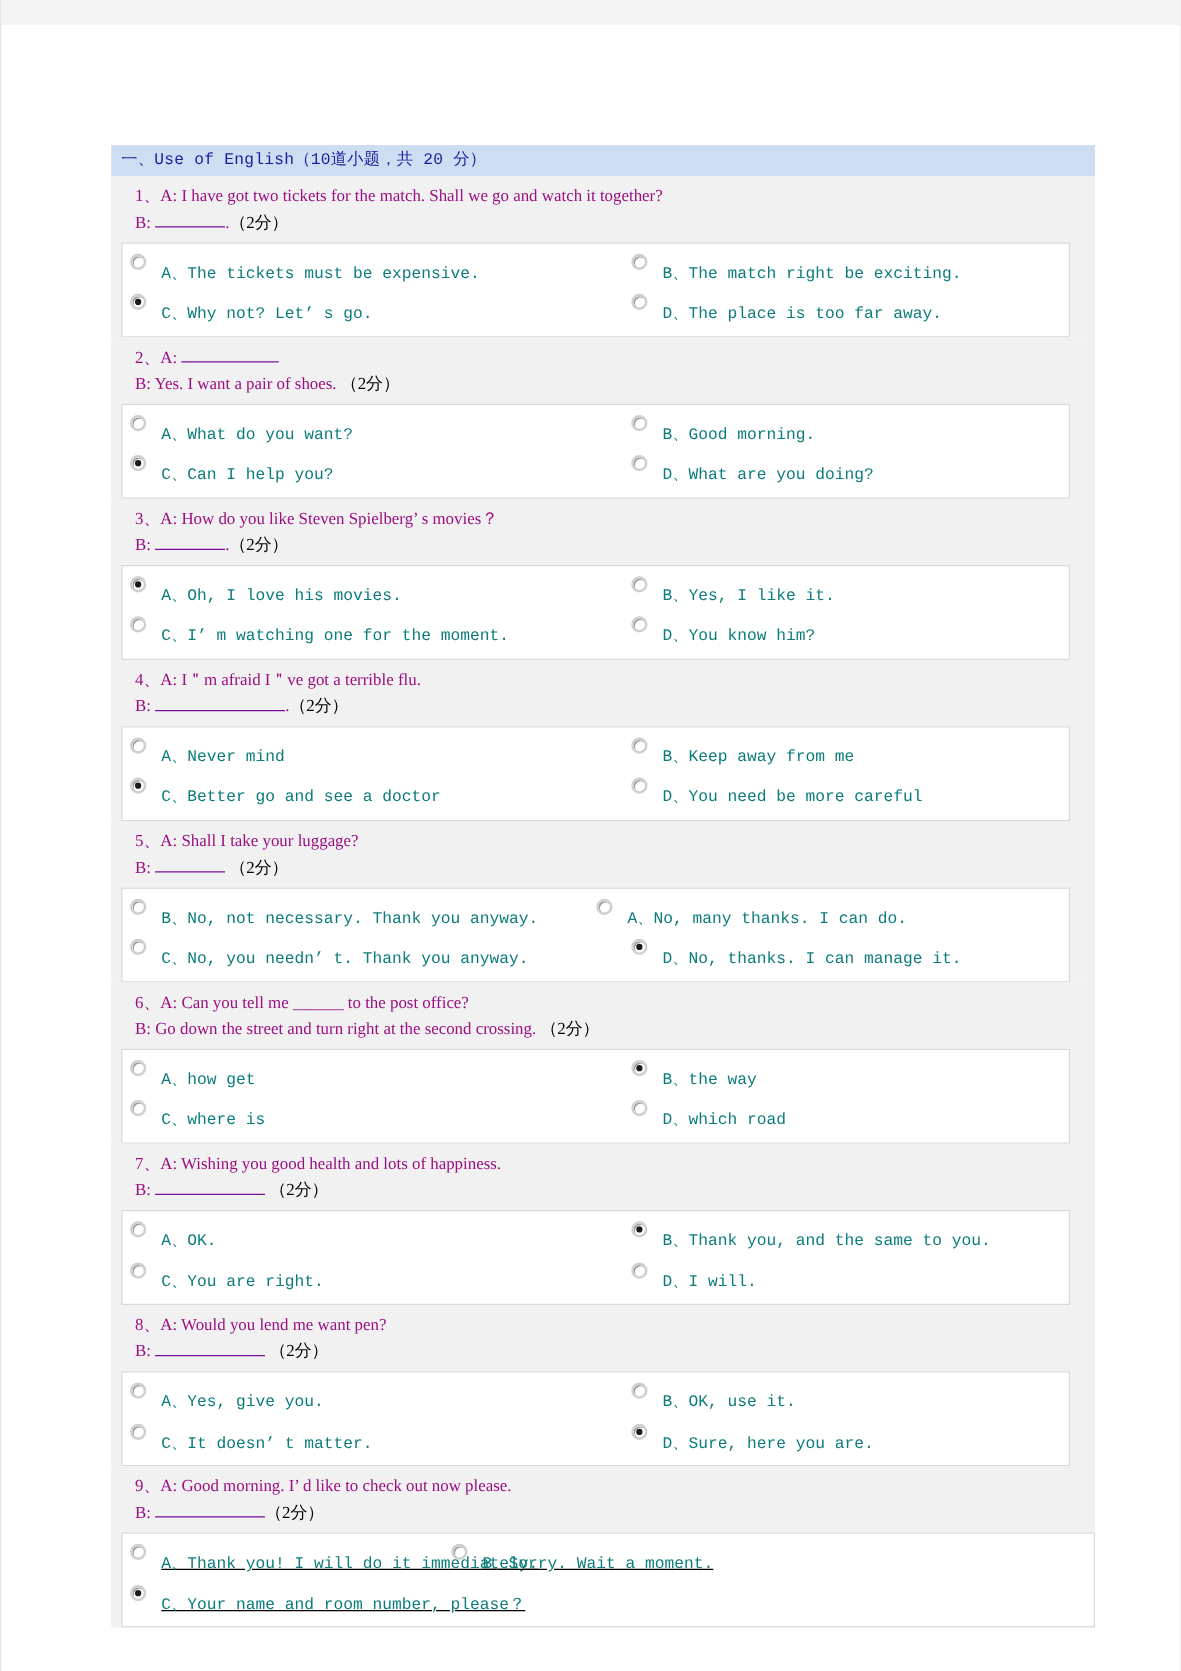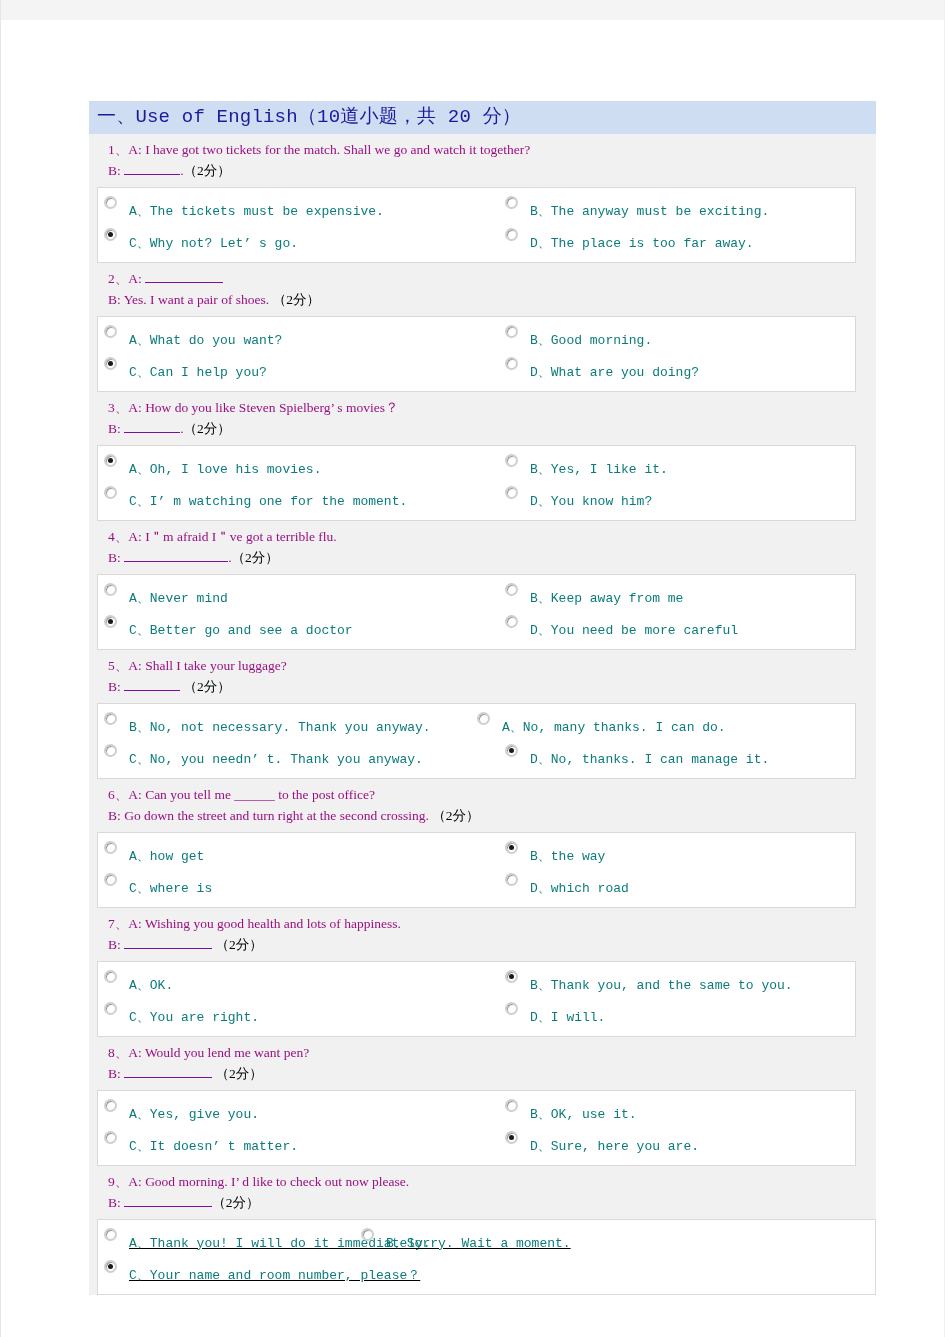--- a/index.html
+++ b/index.html
@@ -30,25 +30,26 @@
     left: 88px;
     top: 101px;
     width: 787px;
   }
 
   
   .section-header {
     background: #cfddf2;
     color: #1a1a9c;
     font-family: "Liberation Mono", "DejaVu Sans Mono", monospace;
-    font-size: 19px;
+    font-size: 13px;
     letter-spacing: 0.2px;
     padding: 4px 0 4px 8px;
     line-height: 1.3;
     white-space: nowrap;
+    margin-top: 15px;
   }
 
   
   .question {
     background: #f1f1f1;
     padding: 6px 0 0 0;
   }
   .stem {
     padding: 0 0 0 19px;
     font-family: Liberation Serif, serif;
@@ -142,21 +143,21 @@
             <span class="stem-line"><span>B: </span><span class="blank" style="width: 56px;"></span><span>.</span><span class="score">（2分）</span></span>
           </div>
           <div class="options">
             <div class="opt-row">
               <div class="opt-cell col-a">
                 <span class="radio"></span>
                 <span class="opt-text">A、The  tickets  must  be  expensive.</span>
               </div>
               <div class="opt-cell col-b">
                 <span class="radio"></span>
-                <span class="opt-text">B、The  anyway  must  be  exciting.</span>
+                <span class="opt-text">B、The  match  right  be  exciting.</span>
               </div>
             </div>
             <div class="opt-row">
               <div class="opt-cell col-a">
                 <span class="radio checked"></span>
                 <span class="opt-text">C、Why  not?  Let’ s  go.</span>
               </div>
               <div class="opt-cell col-b">
                 <span class="radio"></span>
                 <span class="opt-text">D、The  place  is  too  far  away.</span>

